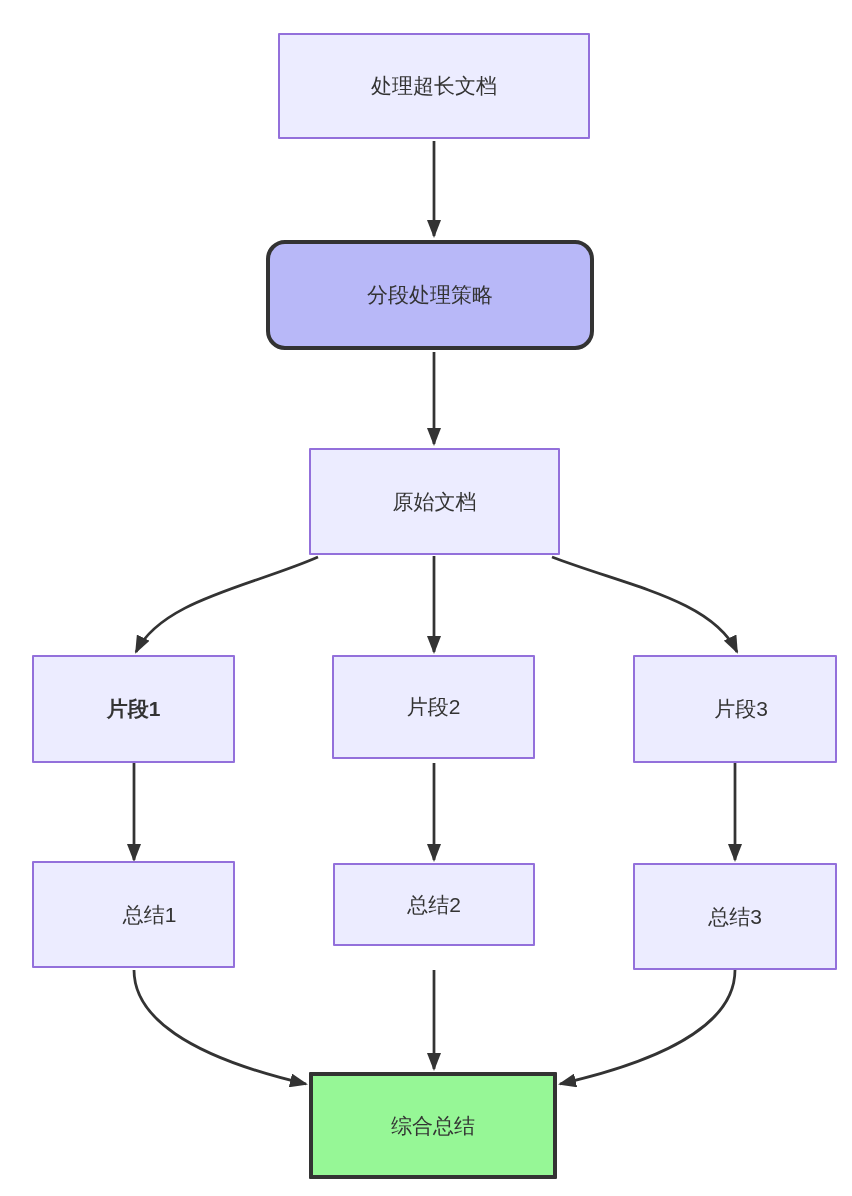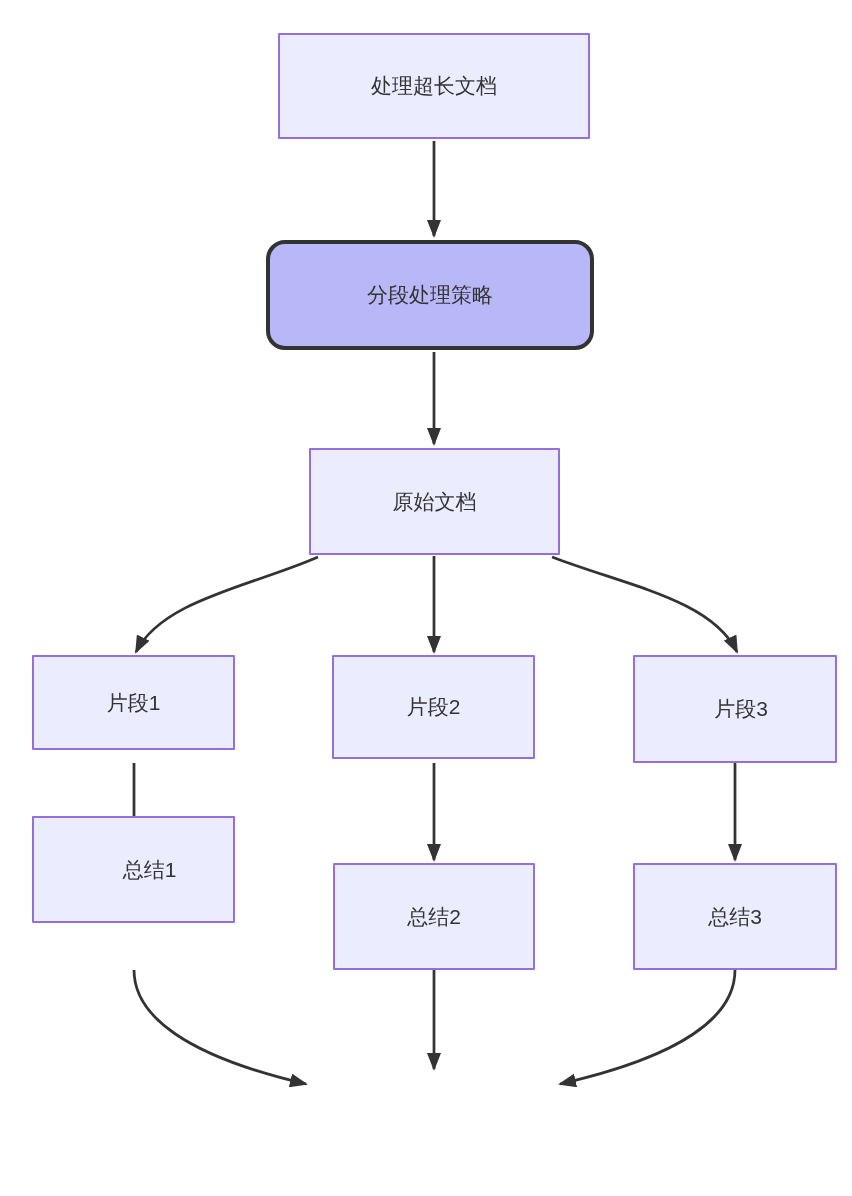--- a/index.html
+++ b/index.html
@@ -47,25 +47,25 @@
     border: 4px solid #333333;
   }
   .node--result {
     background: #96F796;
     border: 4px solid #333333;
   }
   
   .n-a { left: 278px; top: 33px;   width: 312px; height: 106px; }
   .n-b { left: 266px; top: 240px;  width: 328px; height: 110px; border-radius: 19px; }
   .n-c { left: 309px; top: 448px;  width: 251px; height: 107px; }
-  .n-d { left: 32px;  top: 655px;  width: 203px; height: 95px; }
+  .n-d { left: 32px;  top: 655px;  width: 203px; height: 108px; font-weight: bold; }
   .n-e { left: 332px; top: 655px;  width: 203px; height: 104px; }
   .n-f { left: 633px; top: 655px;  width: 204px; height: 108px; padding-left: 12px; }
-  .n-g { left: 32px;  top: 816px;  width: 203px; height: 107px; padding-left: 32px; }
-  .n-h { left: 333px; top: 863px;  width: 202px; height: 107px; }
+  .n-g { left: 32px;  top: 861px;  width: 203px; height: 107px; padding-left: 32px; }
+  .n-h { left: 333px; top: 863px;  width: 202px; height: 83px; }
   .n-i { left: 633px; top: 863px;  width: 204px; height: 107px; text-align: right; }
   .n-j { left: 309px; top: 1072px; width: 248px; height: 107px; }
 </style>
 </head>
 <body>
 
 <div class="canvas">
 
   <svg class="edges" viewBox="0 0 852 1196" xmlns="http://www.w3.org/2000/svg">
     <defs>
@@ -115,14 +115,17 @@
   </div>
 
   <div class="node n-h">
     <span>总结2</span>
   </div>
 
   <div class="node n-i">
     <span>总结3</span>
   </div>
 
+  <div class="node node--result n-j">
+    <span>综合总结</span>
+  </div>
 
 </div>
 
 </body></html>

